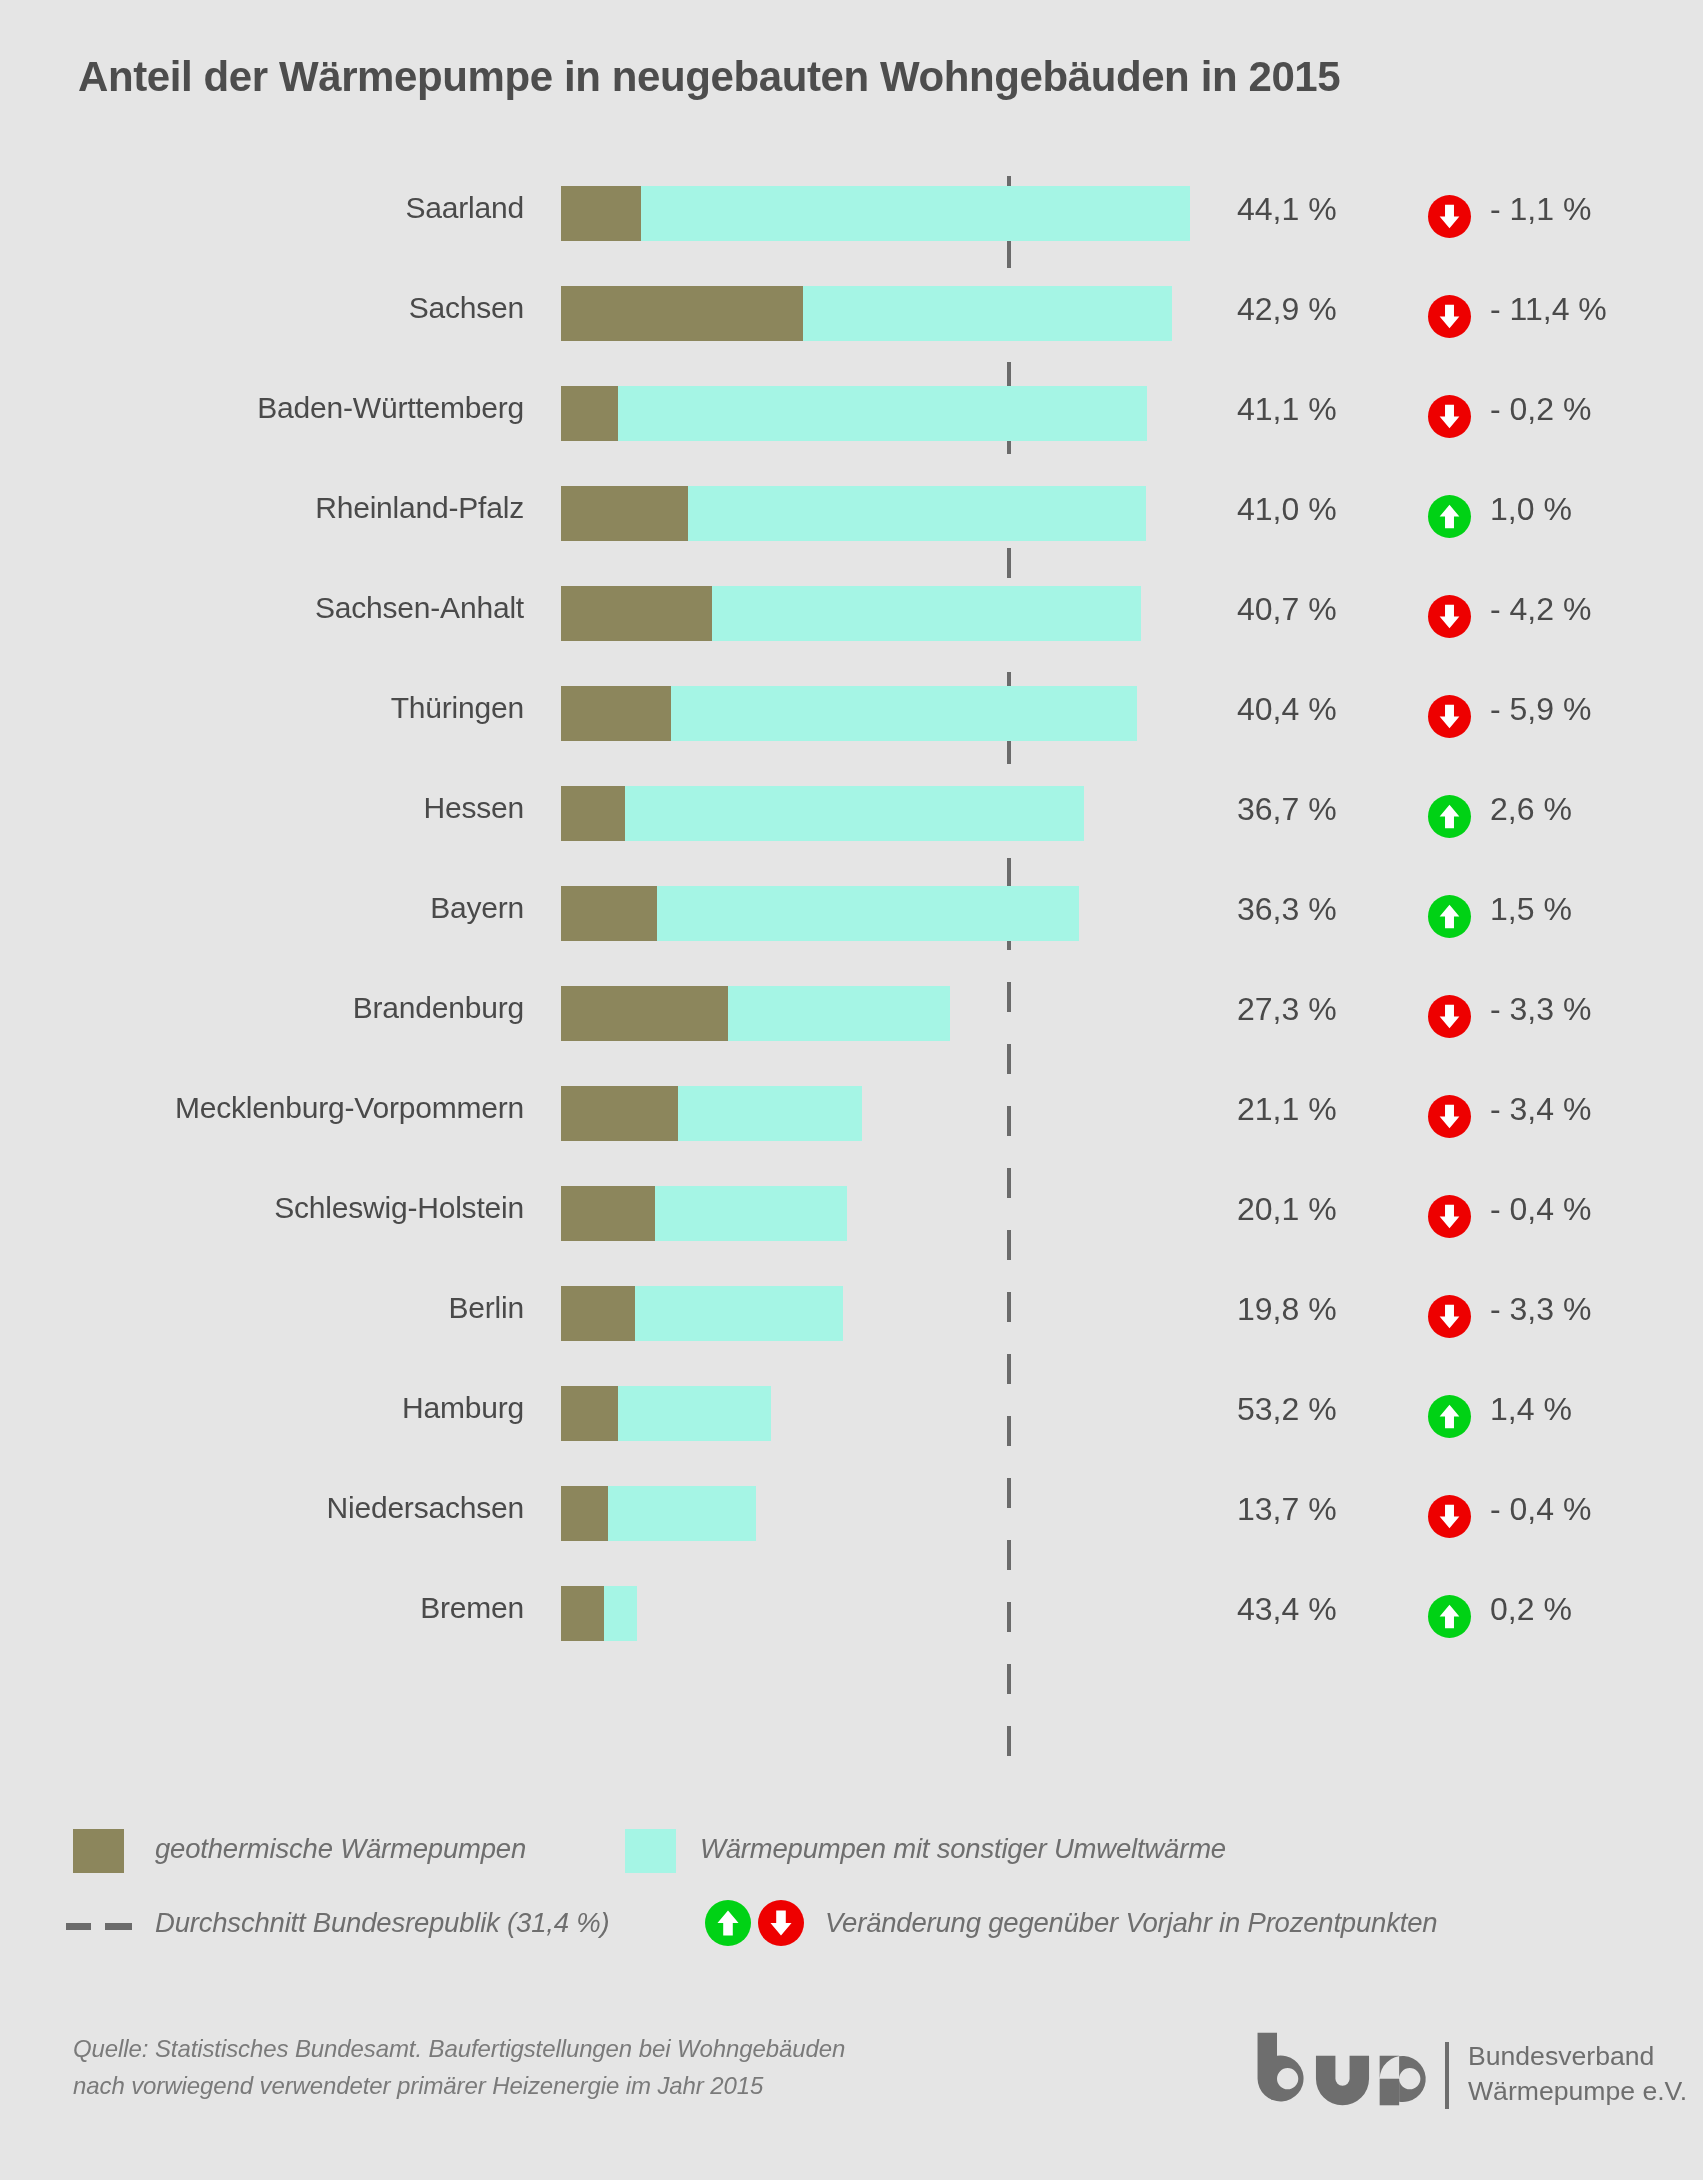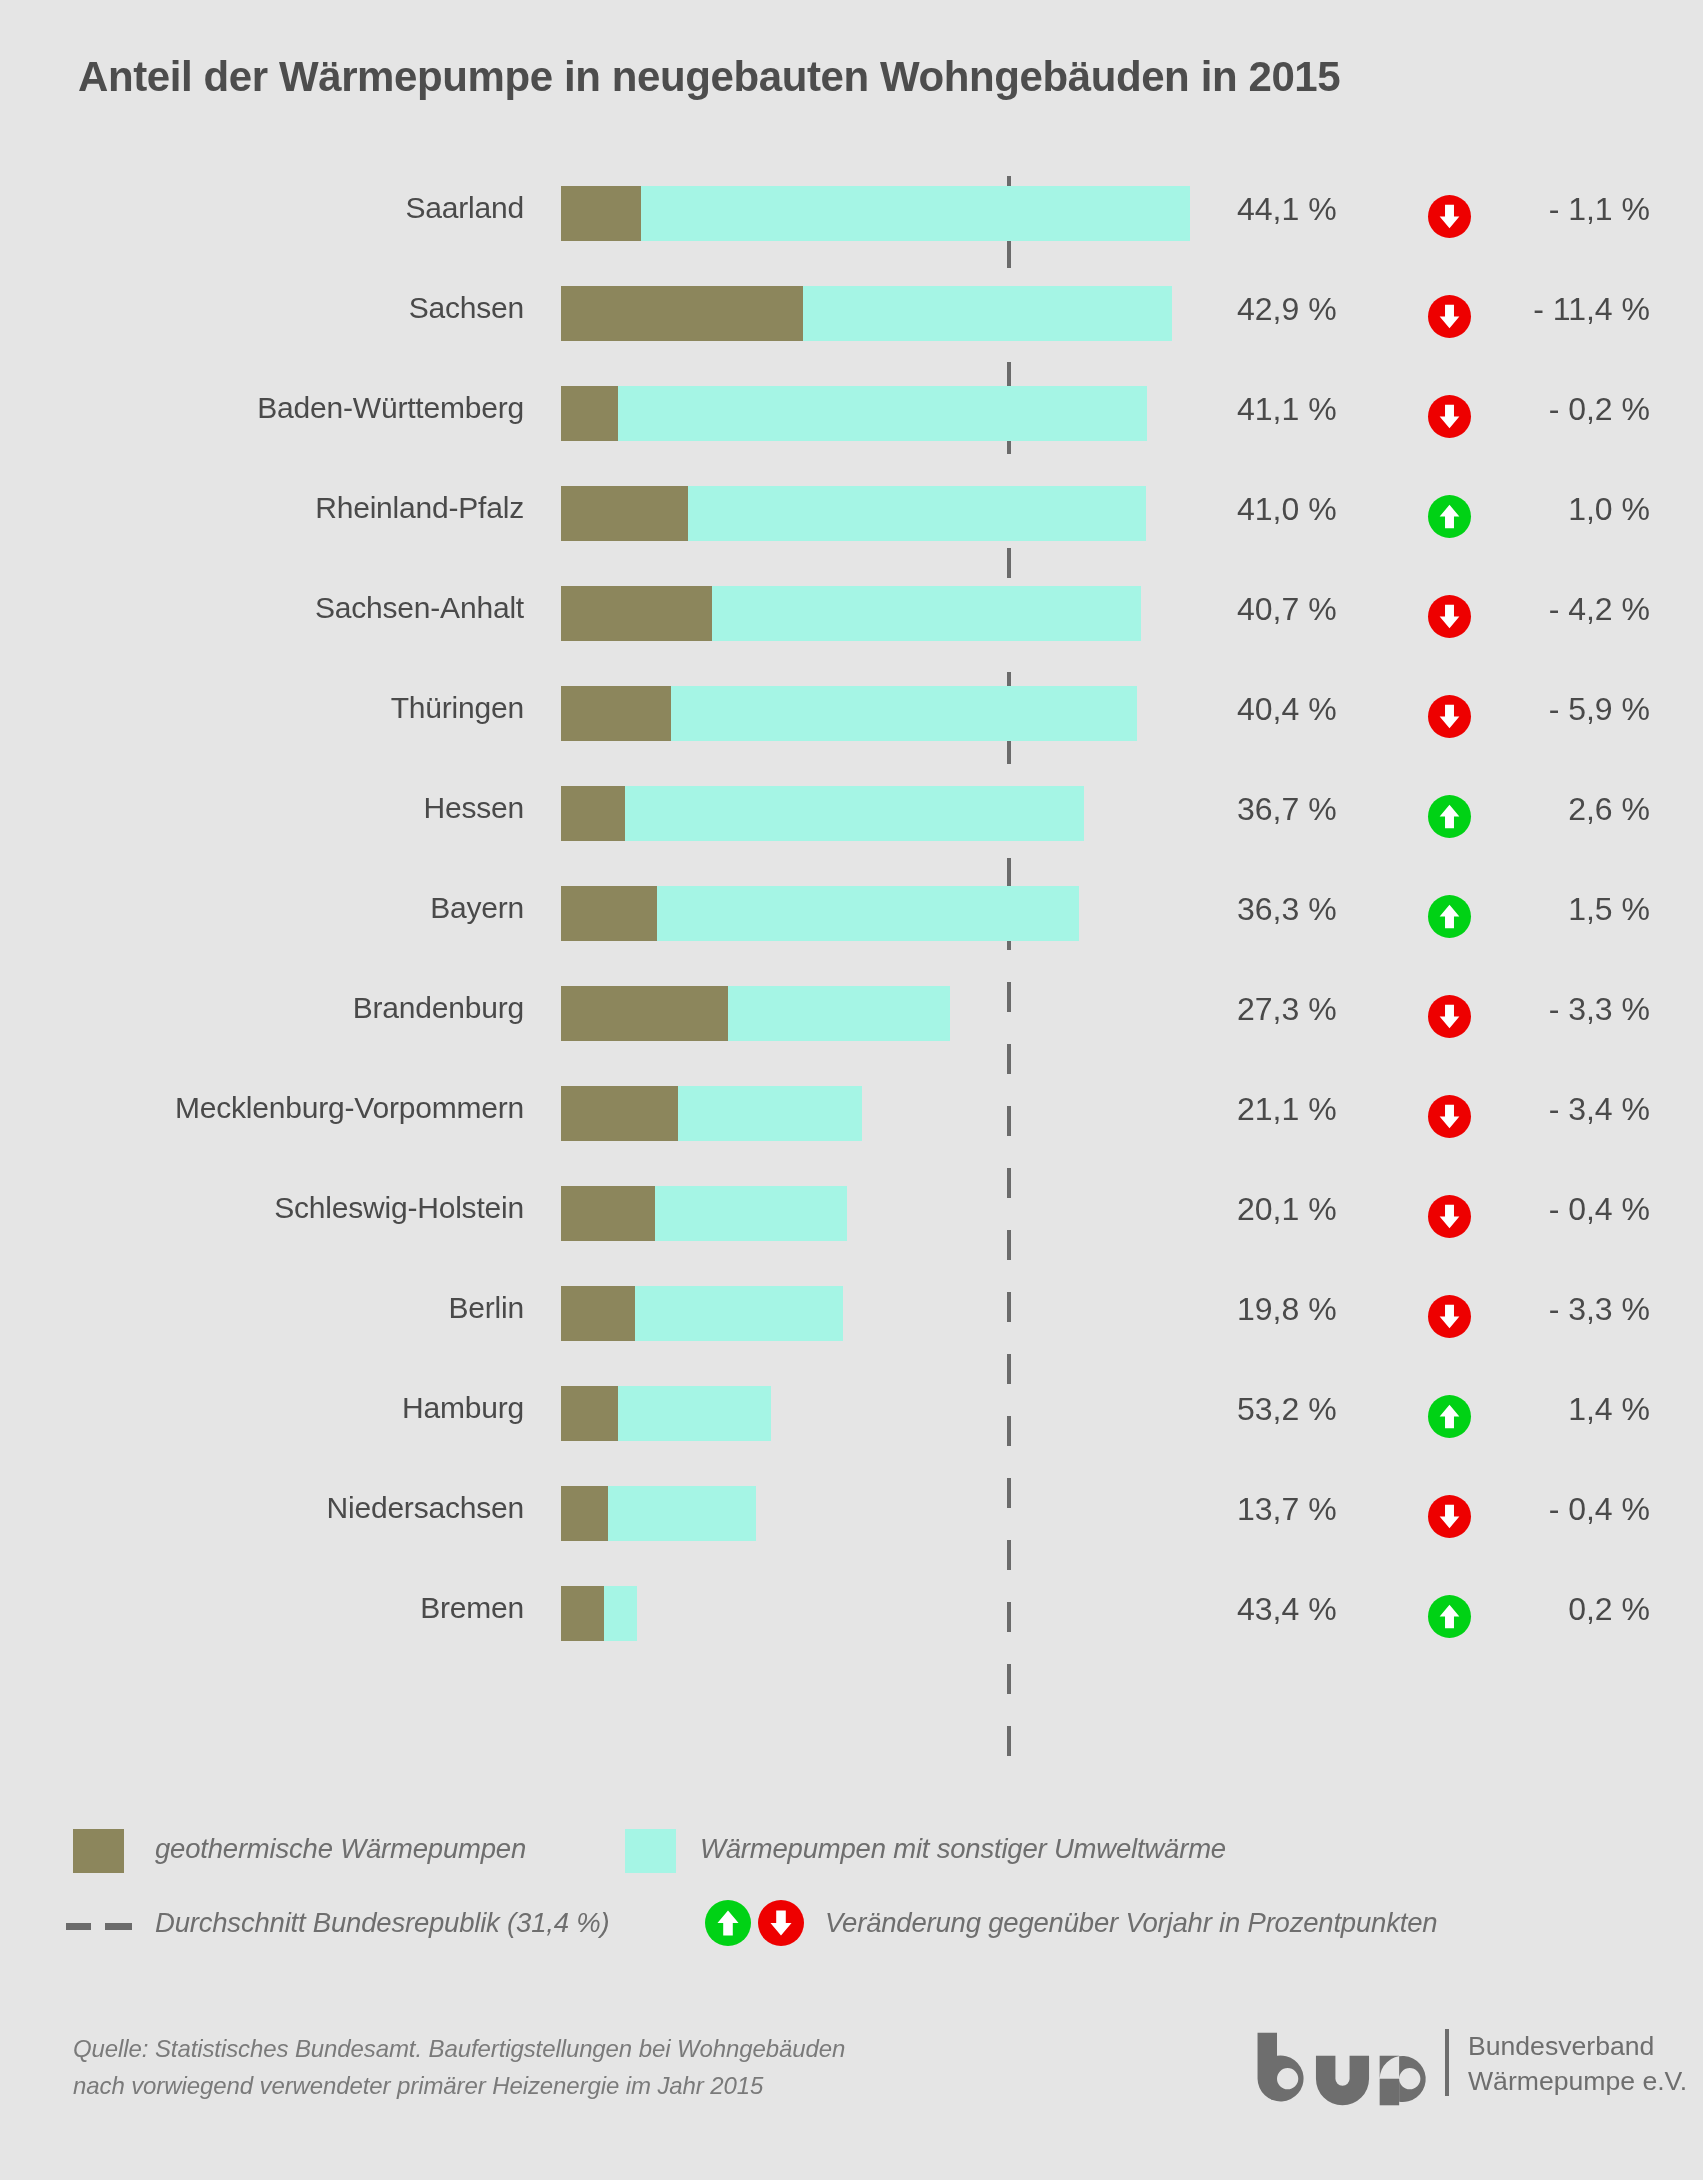--- a/index.html
+++ b/index.html
@@ -77,21 +77,21 @@
     top:26.6px;
     width:43px;height:43px;
     border-radius:50%;
   }
   .arrow svg{display:block;}
   .delta{
     position:absolute;
     left:1490px;
     top:23px;
     width:160px;
-    text-align:right;
+    text-align:left;
     font-size:32px;
     color:#4a4a4a;
     white-space:nowrap;
   }
 
   
   .avg-line{
     position:absolute;
     left:1007px;
     top:176px;
@@ -147,21 +147,21 @@
     font-size:24px;
     font-style:italic;
     color:#7a7a7a;
     line-height:1.55;
     letter-spacing:-0.1px;
   }
   .logo{
     position:absolute;
     left:1254px; top:2029px;
     display:flex;
-    align-items:flex-start;
+    align-items:flex-end;
   }
   .logo-mark{width:177px;height:80px;}
   .logo-divider{
     width:3.5px;height:67px;
     background:#6e6e6e;
     margin:0 19.5px 0 14px;
   }
   .logo-text{
     font-size:26.6px;
     color:#6e6e6e;

